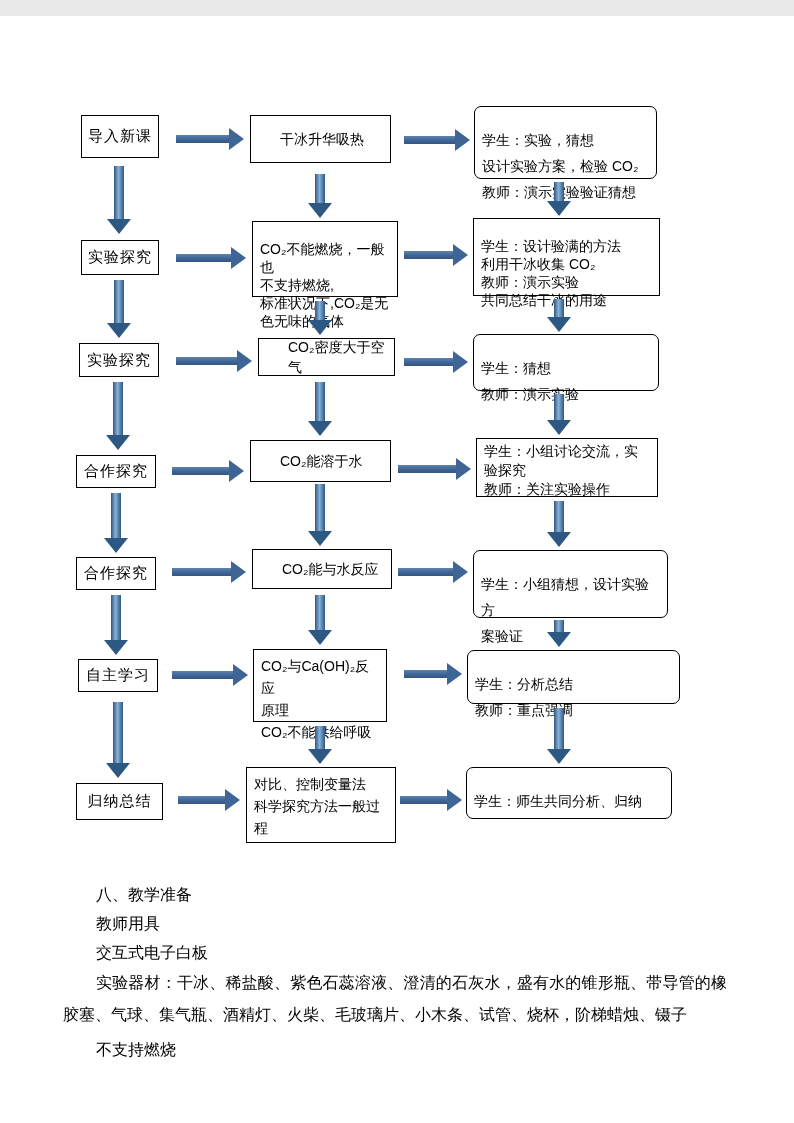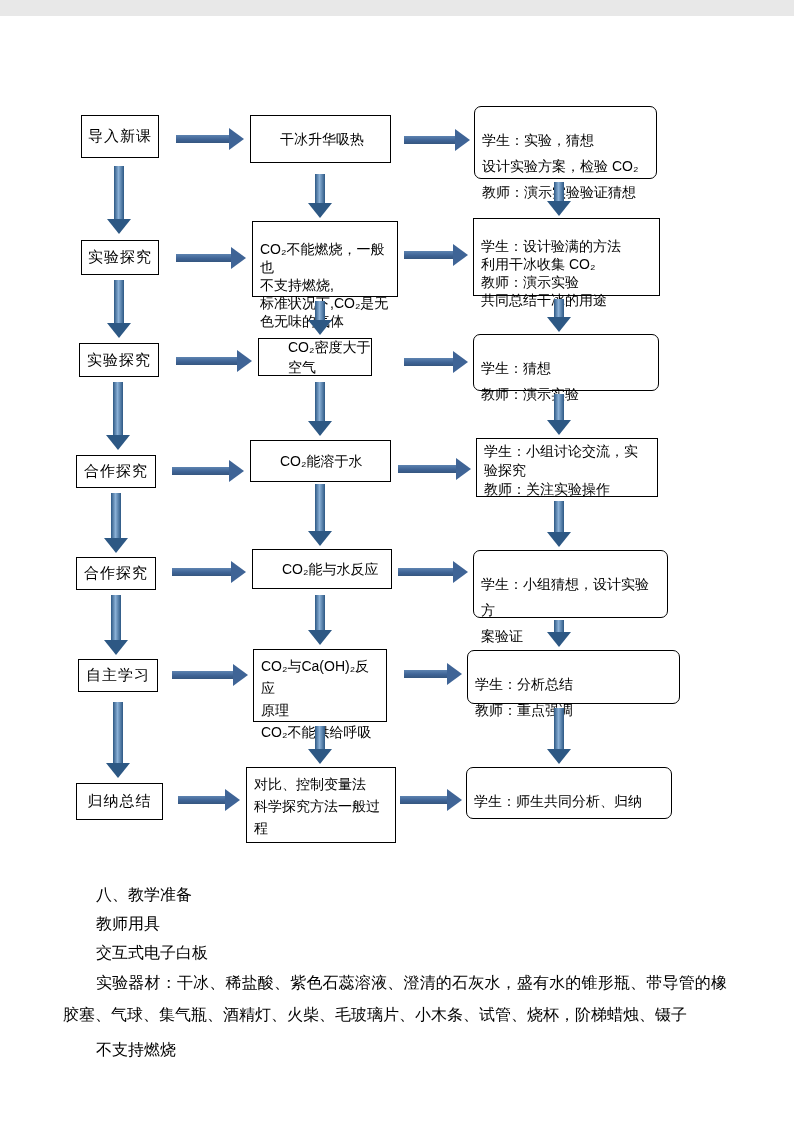--- a/index.html
+++ b/index.html
@@ -44,21 +44,21 @@
   <div class="fbox stage" style="left:76px;top:439px;width:80px;height:33px">合作探究</div>
   <div class="fbox stage" style="left:76px;top:541px;width:80px;height:33px">合作探究</div>
   <div class="fbox stage" style="left:78px;top:643px;width:80px;height:33px">自主学习</div>
   <div class="fbox stage" style="left:76px;top:767px;width:87px;height:37px">归纳总结</div>
 
   <div class="fbox content vcenter" style="left:250px;top:99px;width:141px;height:48px">干冰升华吸热</div>
   <div class="fbox content lh18" style="left:252px;top:205px;width:146px;height:76px">CO₂不能燃烧，一般也
 不支持燃烧,
 标准状况下,CO₂是无
 色无味的气体</div>
-  <div class="fbox content vcenter" style="left:258px;top:322px;width:114px;height:38px">CO₂密度大于空气</div>
+  <div class="fbox content vcenter" style="left:258px;top:322px;width:137px;height:38px">CO₂密度大于空气</div>
   <div class="fbox content vcenter" style="left:250px;top:424px;width:141px;height:42px">CO₂能溶于水</div>
   <div class="fbox content vcenter" style="left:252px;top:533px;width:140px;height:40px">CO₂能与水反应</div>
   <div class="fbox content lh22" style="left:253px;top:633px;width:134px;height:73px">CO₂与Ca(OH)₂反应
 原理
 CO₂不能供给呼吸</div>
   <div class="fbox content lh22" style="left:246px;top:751px;width:150px;height:76px">对比、控制变量法
 科学探究方法一般过
 程</div>
 
   <div class="fbox outcome lh21" style="left:474px;top:90px;width:183px;height:73px">学生：实验，猜想

